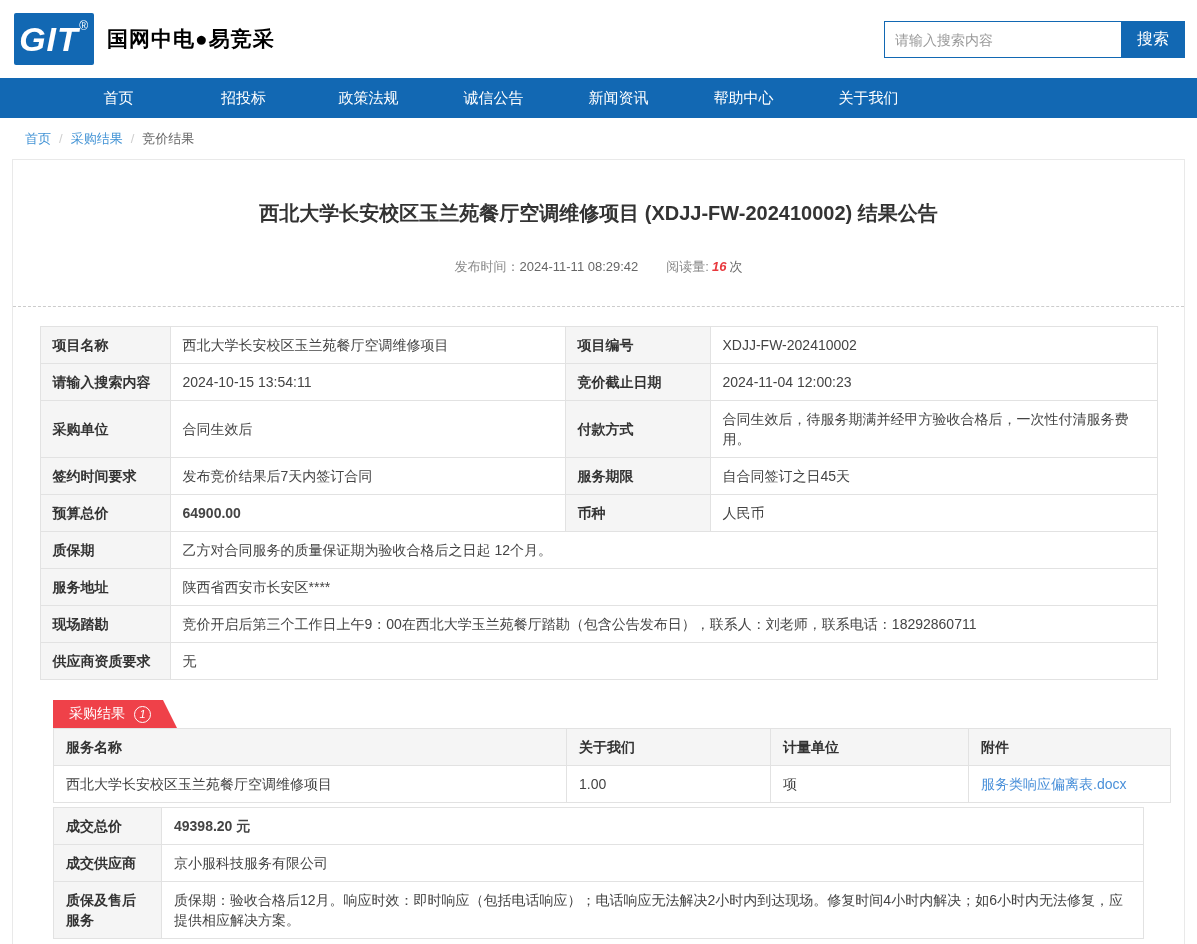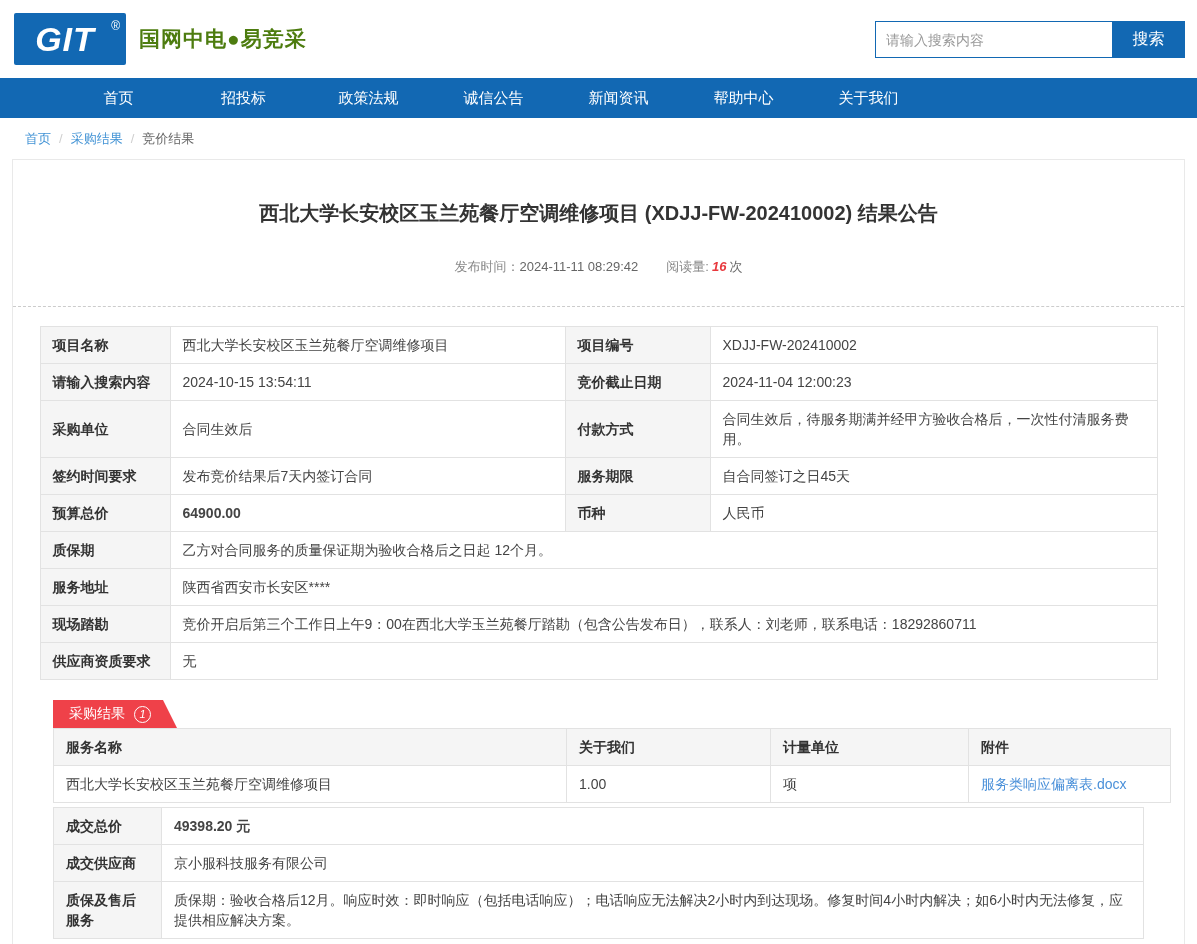--- a/index.html
+++ b/index.html
@@ -2,32 +2,32 @@
 <html><head>
 <meta charset="utf-8">
 <style>
   * { box-sizing: border-box; margin: 0; padding: 0; }
   html, body { width: 1197px; height: 944px; overflow: hidden; background: #fff;
     font-family: "Liberation Sans", "DejaVu Sans", sans-serif; color: #333; }
 
   
   .header { height: 78px; background: #fff; position: relative; }
   .brand { position: absolute; left: 14px; top: 13px; display: flex; align-items: center; }
-  .logo-box { width: 112px; height: 52px; background: #1268B3; border-radius: 2px;
+  .logo-box { width: 80px; height: 52px; background: #1268B3; border-radius: 2px;
     display: flex; align-items: center; justify-content: center; position: relative; }
   .logo-text { color: #fff; font-size: 34px; font-weight: bold; font-style: italic;
     letter-spacing: 1px; padding-right: 10px; }
   .logo-reg { position: absolute; top: 6px; right: 6px; color: #fff; font-size: 12px; }
-  .brand-name { font-size: 21px; font-weight: bold; color: #4d7c0f; margin-left: 13px; letter-spacing: 1px; }
+  .brand-name { font-size: 21px; font-weight: bold; color: #000000; margin-left: 13px; letter-spacing: 1px; }
 
   .search-wrap { position: absolute; right: 12px; top: 21px; display: flex; height: 37px; }
   .search-input { width: 237px; height: 37px; border: 1px solid #1268B3; border-right: none;
     padding: 0 10px; font-size: 14px; color: #be185d; outline: none; }
   .search-input::placeholder { color: #9a9a9a; }
-  .search-btn { width: 73px; height: 37px; background: #1268B3; color: #fff; border: none;
+  .search-btn { width: 64px; height: 37px; background: #1268B3; color: #fff; border: none;
     font-size: 16px; cursor: pointer; }
 
   
   .nav { height: 40px; background: #1268B3; display: flex; padding-left: 56px; }
   .nav-item { width: 125px; height: 40px; line-height: 40px; text-align: center;
     color: #fff; font-size: 15px; cursor: pointer; }
   .nav-item.active { background: #0B5291; }
 
   
   .breadcrumb { padding: 12px 0 11px 25px; font-size: 13px; color: #c9c9c9; }

